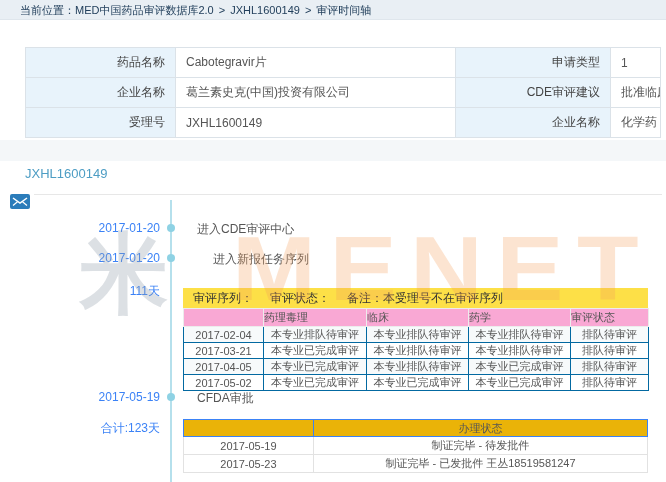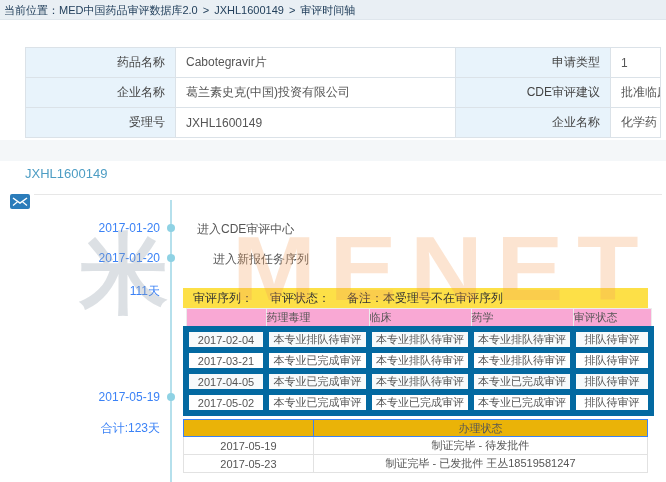--- a/index.html
+++ b/index.html
@@ -5,21 +5,21 @@
   html,body{margin:0;padding:0;}
   body{
     width:666px;height:482px;position:relative;overflow:hidden;
     background:#ffffff;font-family:"Liberation Sans","DejaVu Sans",sans-serif;
     color:#555;
   }
   
   .breadcrumb{
     position:absolute;top:0;left:0;width:100%;height:20px;box-sizing:border-box;
     background:#e9eff4;border-bottom:1px solid #dfe6ec;
-    font-size:11px;line-height:20px;color:#23405c;padding-left:4px;
+    font-size:11px;line-height:20px;color:#23405c;padding-left:20px;
     white-space:nowrap;
   }
   .breadcrumb span{display:inline-block;}
   .breadcrumb .sep{margin:0 5px;color:#23405c;}
   .breadcrumb a{color:#23405c;text-decoration:none;cursor:pointer;}
 
   
   .info-table{
     position:absolute;left:25px;top:47px;width:635px;
     border-collapse:collapse;table-layout:fixed;font-size:12px;
@@ -64,21 +64,21 @@
   .review-table{
     position:absolute;left:183px;top:308px;width:465px;
     border-collapse:collapse;table-layout:fixed;font-size:11px;color:#555;
     background:#fff;
   }
   .review-table th{
     height:17px;font-weight:normal;background:#f9a8d4;
     border:1px solid #ececec;padding:0;text-align:left;
   }
   .review-table td{
-    height:15px;border:6px solid #0369a1;padding:0;text-align:center;
+    height:15px;border:1px solid #0369a1;padding:0;text-align:center;
     white-space:nowrap;overflow:hidden;
   }
   .review-table tbody tr:nth-child(odd) td{background:#f7fafb;}
 
   
   .approval-table{
     position:absolute;left:183px;top:419px;width:465px;
     border-collapse:collapse;table-layout:fixed;font-size:11px;color:#555;
   }
   .approval-table th{

